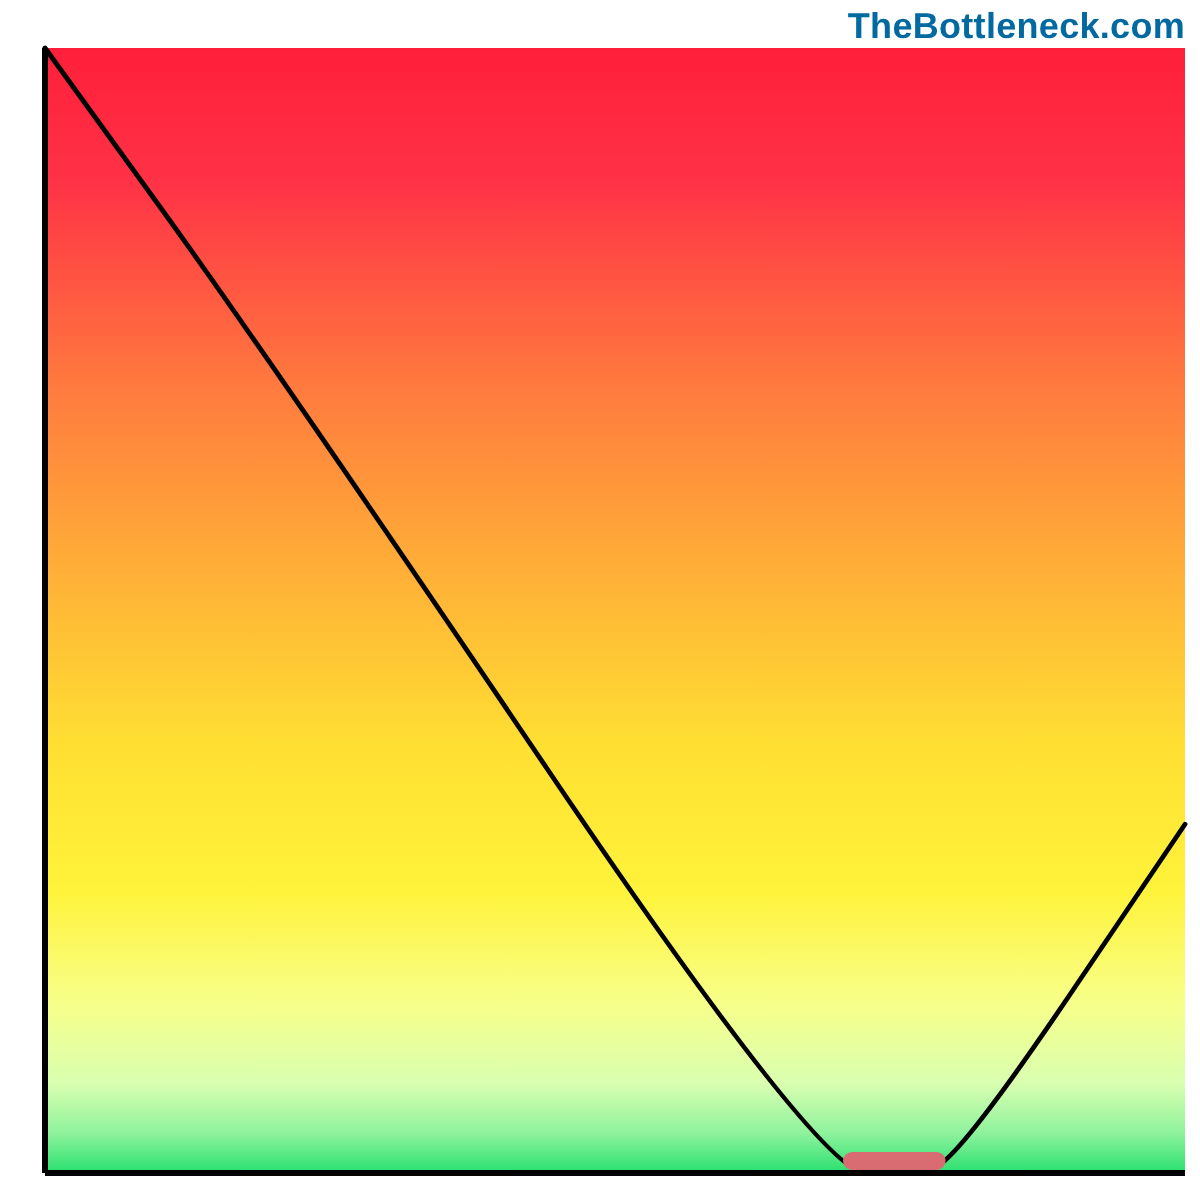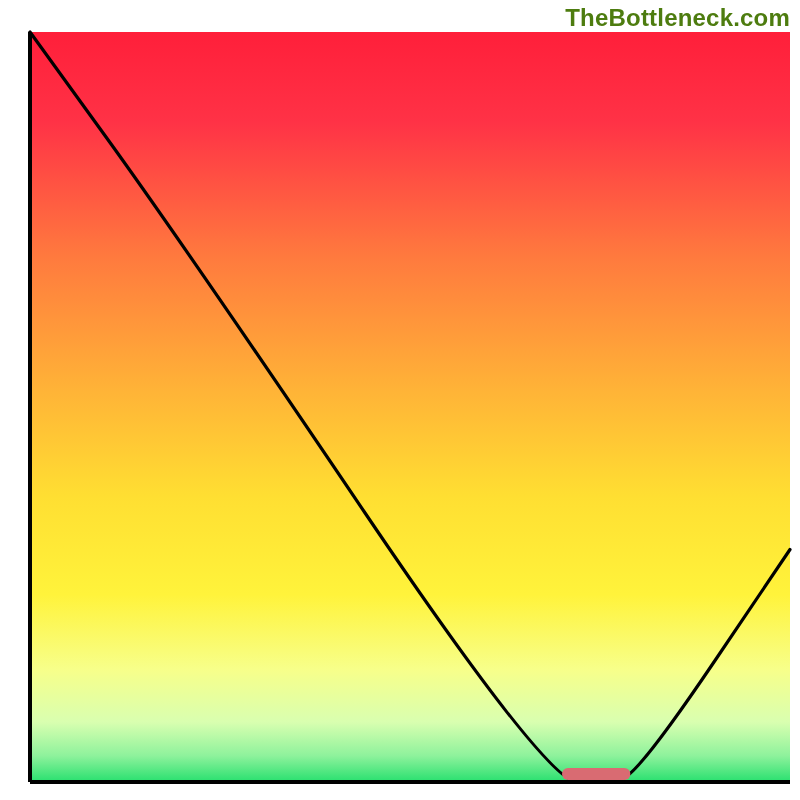--- a/index.html
+++ b/index.html
@@ -14,21 +14,21 @@
     position: relative;
     width: 800px;
     height: 800px;
   }
   .watermark {
     position: absolute;
     top: 4px;
     right: 10px;
     font-size: 24px;
     font-weight: 600;
-    color: #4d7c0f;
+    color: #0369a1;
     letter-spacing: 0.2px;
     user-select: none;
   }
   svg.plot {
     position: absolute;
     left: 0;
     top: 0;
   }
 </style>
 </head>

